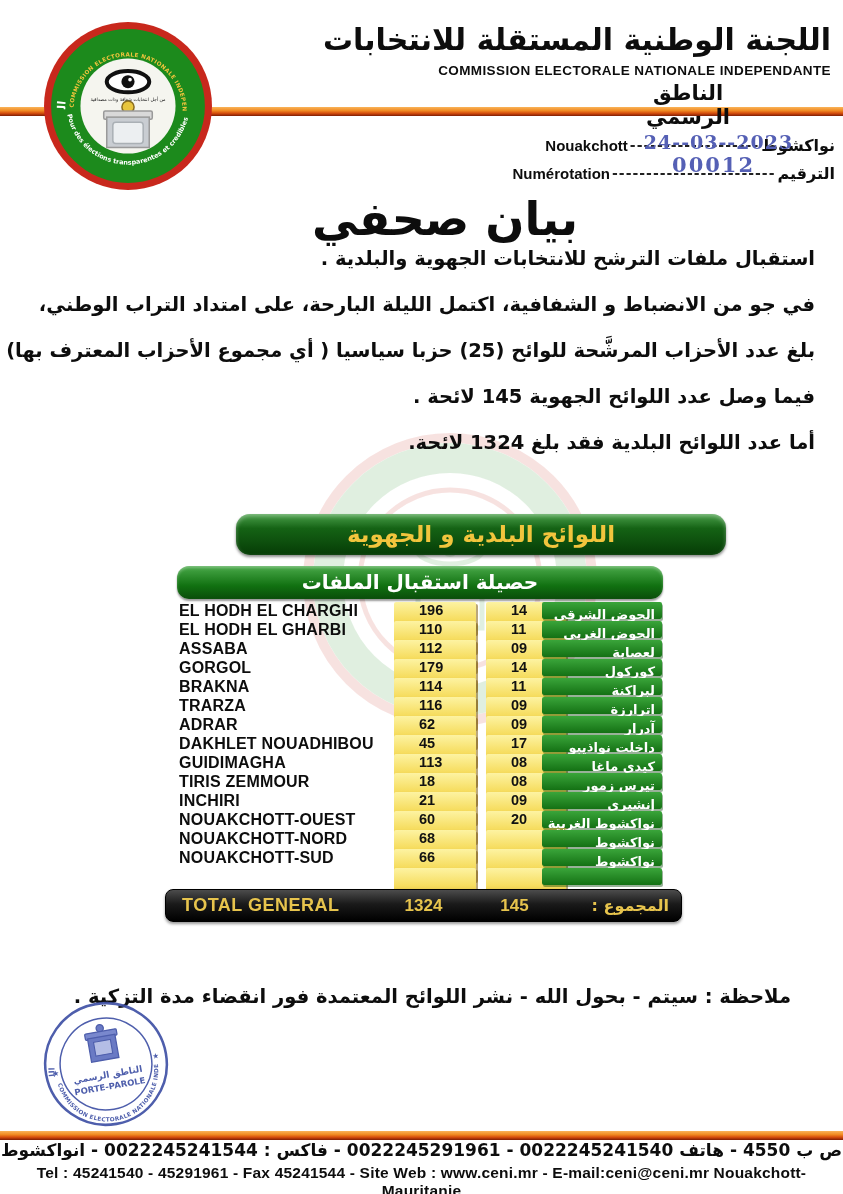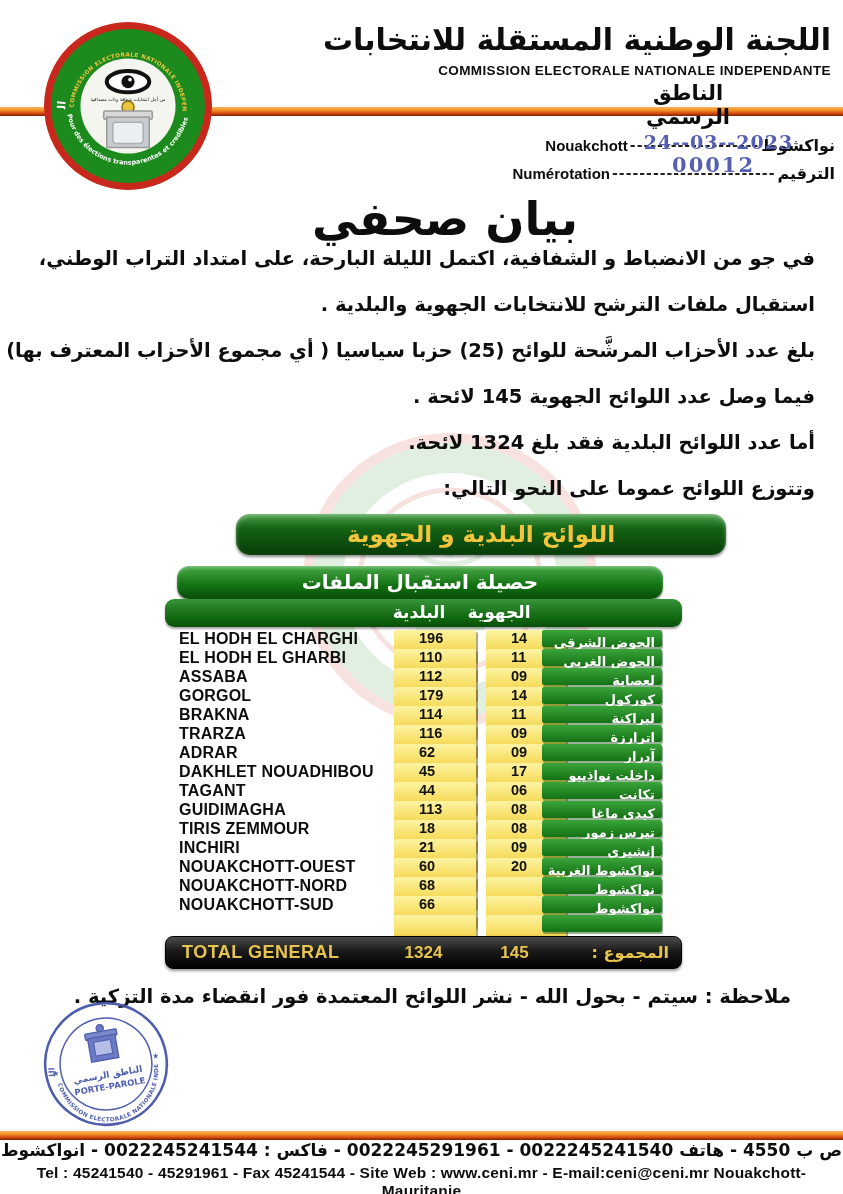--- a/index.html
+++ b/index.html
@@ -155,35 +155,30 @@
         <span>------------------------</span>
         <span class="script num">00012</span>
       </span>
       <span class="ar">الترقيم</span>
     </div>
   </div>
 
   <div class="headline">بيان صحفي</div>
 
   <div class="body-text">
+    <p>استقبال ملفات الترشح للانتخابات الجهوية والبلدية .</p>
     <p>في جو من الانضباط و الشفافية، اكتمل الليلة  البارحة، على امتداد التراب الوطني،</p>
-    <p>استقبال ملفات الترشح للانتخابات الجهوية والبلدية .</p>
     <p>بلغ عدد الأحزاب المرشَّحة للوائح (25) حزبا سياسيا ( أي مجموع الأحزاب المعترف بها)</p>
     <p>فيما وصل عدد اللوائح الجهوية  145 لائحة .</p>
     <p>أما عدد اللوائح البلدية فقد بلغ 1324 لائحة.</p>
-    <p>وتتوزع اللوائح عموما  على النحو التالي:</p>
   </div>
 
   <div class="tbl">
     <div class="pill1">اللوائح البلدية و الجهوية</div>
     <div class="pill2">حصيلة استقبال الملفات</div>
-    <div class="colbar">
-      <span class="col-mun">البلدية</span>
-      <span class="col-reg">الجهوية</span>
-    </div>
     <div class="rows">
   <div class="row">
     <span class="r-name">EL HODH EL CHARGHI</span>
     <span class="ycell r-mun">196</span>
     <span class="ycell r-reg">14</span>
     <span class="r-ar">الحوض الشرقي</span>
   </div>
 
   <div class="row">
     <span class="r-name">EL HODH EL GHARBI</span>
@@ -227,26 +222,20 @@
     <span class="r-ar">آدرار</span>
   </div>
 
   <div class="row">
     <span class="r-name">DAKHLET NOUADHIBOU</span>
     <span class="ycell r-mun">45</span>
     <span class="ycell r-reg">17</span>
     <span class="r-ar">داخلت نواذيبو</span>
   </div>
 
-  <div class="row">
-    <span class="r-name">TAGANT</span>
-    <span class="ycell r-mun">44</span>
-    <span class="ycell r-reg">06</span>
-    <span class="r-ar">تكانت</span>
-  </div>
 
   <div class="row">
     <span class="r-name">GUIDIMAGHA</span>
     <span class="ycell r-mun">113</span>
     <span class="ycell r-reg">08</span>
     <span class="r-ar">كيدي ماغا</span>
   </div>
 
   <div class="row">
     <span class="r-name">TIRIS ZEMMOUR</span>

